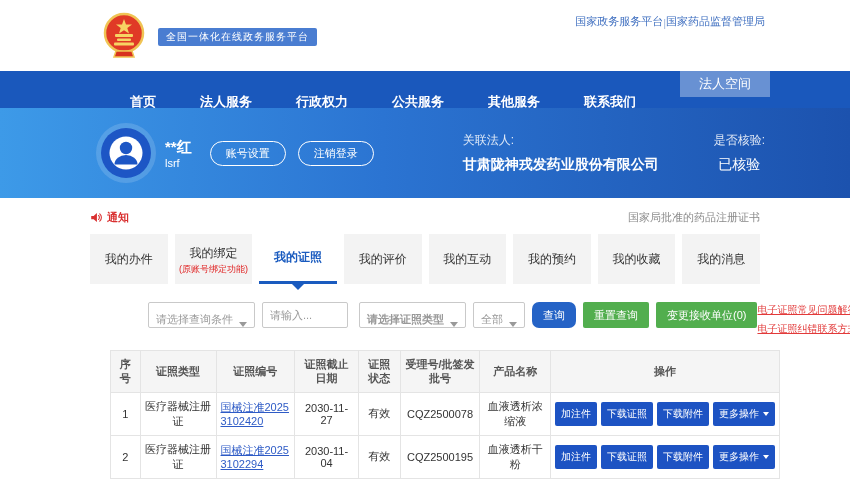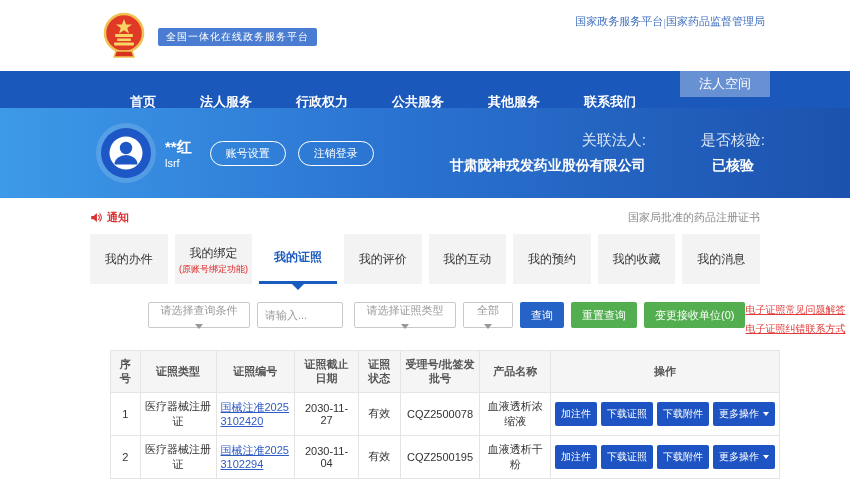--- a/index.html
+++ b/index.html
@@ -33,46 +33,46 @@
     display:flex;align-items:center;padding:0 85px;position:relative;}
   .avatar{width:50px;height:50px;border-radius:50%;background:#1D56C5;box-shadow:0 0 0 5px rgba(255,255,255,.15);
     margin-left:16px;flex:0 0 auto;}
   .user-id-block{margin-left:14px;color:#fff;}
   .user-name{font-size:15px;font-weight:bold;}
   .user-login{font-size:11px;}
   .pills{display:flex;gap:12px;margin-left:18px;}
   .pill{border:1px solid #fff;border-radius:13px;background:transparent;color:#fff;font-size:11px;
     padding:4px 15px;cursor:pointer;white-space:nowrap;}
   .band-right{margin-left:auto;display:flex;gap:55px;color:#fff;}
-  .band-col .lbl{font-size:15px;opacity:.85;text-align:right;}
+  .band-col .lbl{font-size:12px;opacity:.85;}
   .band-col .val{font-size:14px;font-weight:bold;margin-top:7px;}
   .band-col.center .val{text-align:center;font-weight:normal;}
   
   .content{width:670px;margin:0 auto;}
   .notice-bar{margin-top:10px;display:flex;align-items:center;justify-content:space-between;height:18px;}
   .notice-left{display:flex;align-items:center;gap:4px;color:var(--notice-red);font-size:11px;font-weight:bold;}
   .notice-msg{font-size:11px;color:#8a8a8a;}
   
   .tabs{margin-top:8px;display:flex;gap:7px;}
   .tab{flex:1;height:50px;background:#F3F3F3;display:flex;flex-direction:column;align-items:center;justify-content:center;
     font-size:12px;color:#333;cursor:pointer;position:relative;text-align:center;}
   .tab .sub{font-size:9px;color:#E02020;margin-top:3px;line-height:1;}
   .tab.active{background:#fff;color:var(--tab-blue);font-weight:bold;border-bottom:3px solid var(--tab-blue);}
   .tab.active::after{content:"";position:absolute;left:50%;bottom:-9px;transform:translateX(-50%);
     border-left:6px solid transparent;border-right:6px solid transparent;border-top:6px solid var(--tab-blue);}
   
   .filter-row{margin-top:18px;display:flex;align-items:flex-start;}
   .filter-left{margin-left:58px;display:flex;gap:7px;align-items:center;flex-wrap:nowrap;}
-  .sel{height:26px;display:inline-flex;align-items:center;justify-content:space-between;gap:6px;
-    border:1px solid #C9C9C9;border-radius:2px;background:#fff;color:#999;font-size:11px;padding:0 7px;cursor:pointer;white-space:nowrap;flex-direction:column;}
+  .sel{height:26px;display:inline-flex;align-items:flex-end;justify-content:space-between;gap:6px;
+    border:1px solid #C9C9C9;border-radius:2px;background:#fff;color:#999;font-size:11px;padding:0 7px;cursor:pointer;white-space:nowrap;}
   .sel .caret{width:0;height:0;border-left:4px solid transparent;border-right:4px solid transparent;border-top:5px solid #999;}
   .txt-input{width:86px;height:26px;border:1px solid #C9C9C9;border-radius:2px;font-size:11px;padding:0 7px;color:#333;}
   .txt-input::placeholder{color:#999;}
   .btn{height:26px;border:none;border-radius:2px;color:#fff;font-size:11px;padding:0 11px;cursor:pointer;white-space:nowrap;}
-  .btn.blue{background:var(--btn-blue);}
+  .btn.blue{background:var(--btn-blue);border-radius:7px;}
   .btn.green{background:var(--btn-green);}
   .filter-links{margin-left:auto;display:flex;flex-direction:column;gap:5px;align-items:flex-start;padding-top:1px;}
   .filter-links a{color:var(--link-red);font-size:10px;text-decoration:underline;cursor:pointer;white-space:nowrap;}
   
   table.lic{margin-top:14px;width:100%;border-collapse:collapse;margin-left:20px;}
   .lic th,.lic td{border:1px solid #E4E4E4;font-size:11px;text-align:center;padding:6px 4px;color:#333;vertical-align:middle;}
   .lic th{background:#F5F5F5;color:#555;font-weight:bold;line-height:1.3;}
   .lic a.lic-link{color:var(--link-blue);text-decoration:underline;word-break:break-all;display:inline-block;max-width:100px;text-align:left;cursor:pointer;}
   .actions{display:flex;gap:4px;justify-content:center;}
   .abtn{background:var(--action-blue);border:none;border-radius:2px;color:#fff;font-size:10px;
@@ -129,21 +129,21 @@
     <button class="pill">账号设置</button>
     <button class="pill">注销登录</button>
   </div>
   <div class="band-right">
     <div class="band-col">
       <div class="lbl">关联法人:</div>
       <div class="val">甘肃陇神戎发药业股份有限公司</div>
     </div>
     <div class="band-col center">
       <div class="lbl">是否核验:</div>
-      <div class="val" style="font-weight:bold;">已核验</div>
+      <div class="val" style="font-weight:normal;">已核验</div>
     </div>
   </div>
 </div>
 
 <div class="content">
 
   <div class="notice-bar">
     <div class="notice-left">
       <svg width="13" height="13" viewBox="0 0 16 16">
         <path d="M1.5 6 v4 h3 l4 3.5 V2.5 L4.5 6 Z" fill="#D93030"></path>
@@ -182,21 +182,21 @@
       </div>
   </div>
 
   <div class="filter-row">
     <div class="filter-left">
       <div class="sel" style="min-width:102px;">
         <span>请选择查询条件</span>
           <span class="caret"></span>
       </div>
       <input class="txt-input" placeholder="请输入..." style="">
-      <div class="sel" style="min-width:102px;margin-left:4px;">
+      <div class="sel" style="min-width:102px;margin-left:4px;font-weight:bold;">
         <span>请选择证照类型</span>
           <span class="caret"></span>
       </div>
       <div class="sel" style="min-width:50px;">
         <span>全部</span>
           <span class="caret"></span>
       </div>
       <button class="btn blue">查询</button>
       <button class="btn green">重置查询</button>
       <button class="btn green">变更接收单位(0)</button>

